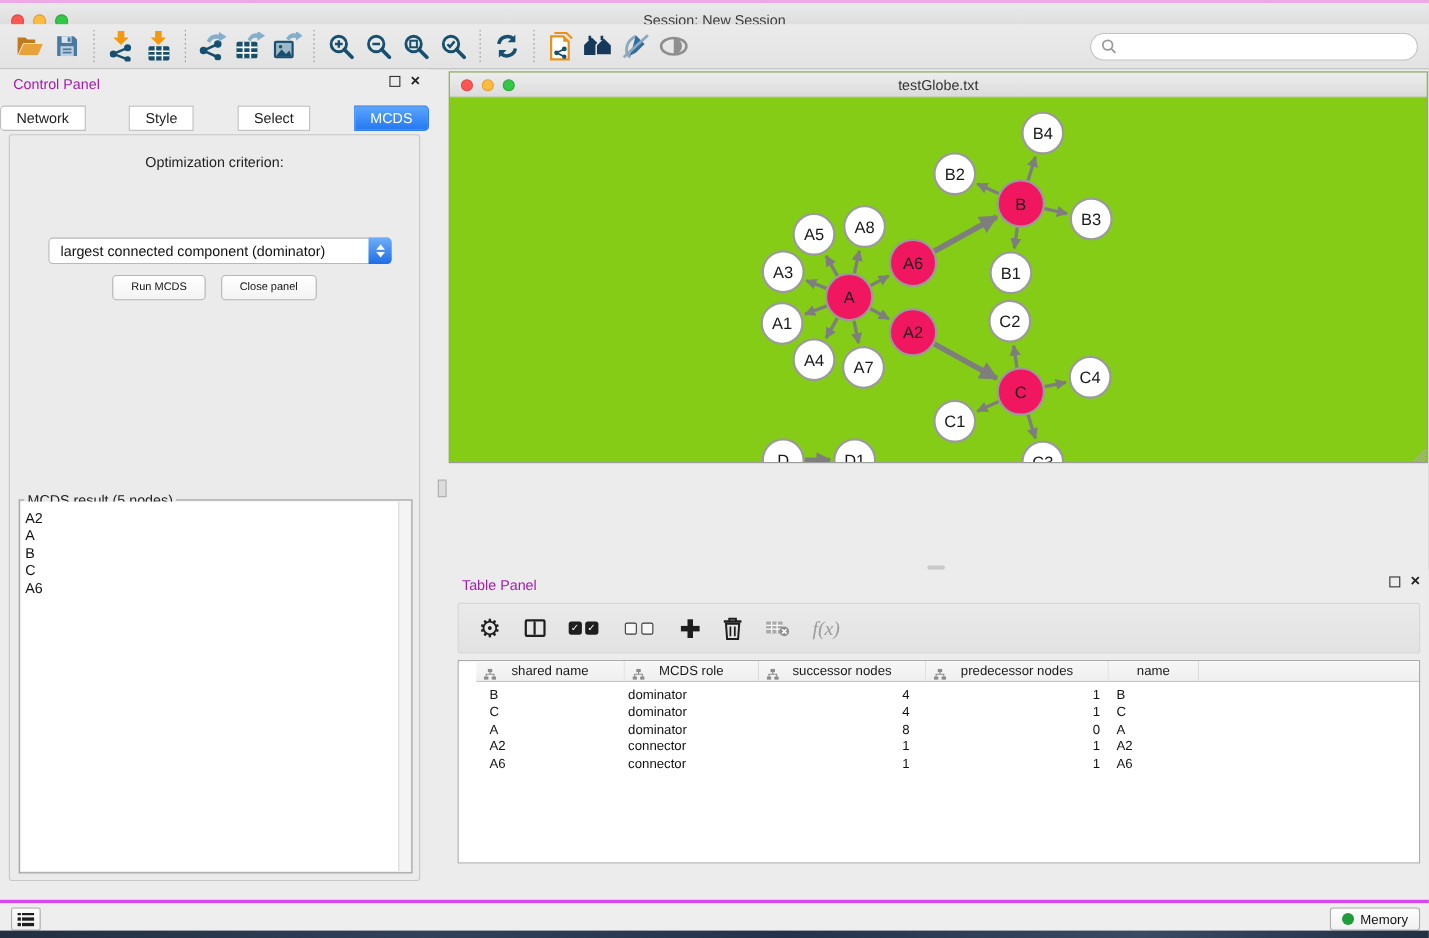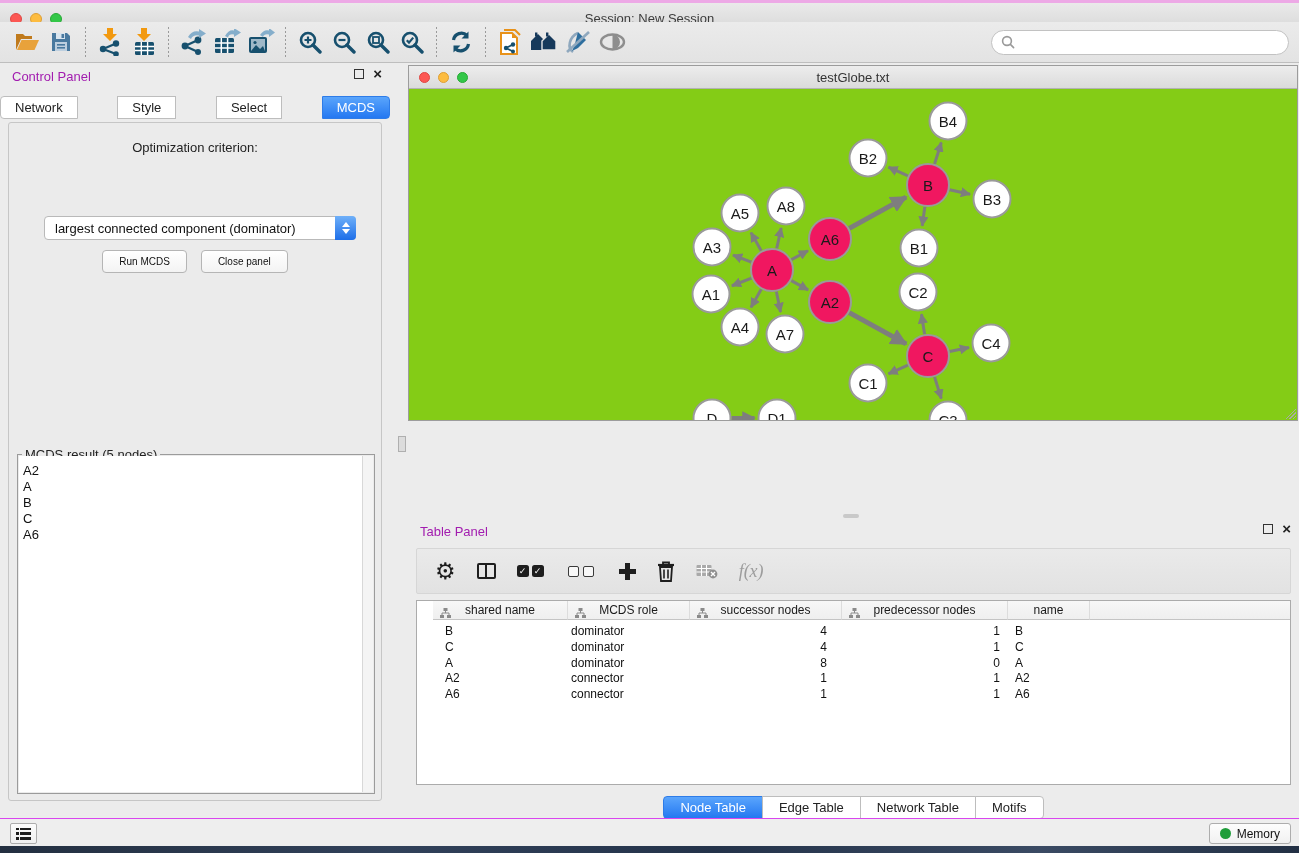--- a/index.html
+++ b/index.html
@@ -118,21 +118,21 @@
   .td.c1 { padding-left:3px; }
   .td.c2 { text-align:right; padding-right:15px; }
   .td.c3 { text-align:right; padding-right:8px; }
   .td.c4 { padding-left:7px; }
 
   .tp-tabs { position:absolute; left:0; top:271px; width:100%; display:flex; justify-content:center; }
   .tp-tabs .seg-tab { padding:3px 16px; }
 
   
   .statusbar { position:absolute; left:0; top:818px; width:1299px; height:28px;
-    background:#EEEEEE; border-top:1px solid #d946ef; }
+    background:#EEEEEE; border-top:3px solid #d946ef; }
   .list-btn { position:absolute; left:10px; top:4px; width:27px; height:21px;
     background:linear-gradient(#FCFCFC,#F0F0F0); border:1px solid #ADADAD; border-radius:2px;
     display:flex; align-items:center; justify-content:center; }
   .list-glyph { width:15px; height:12px; display:flex; flex-direction:column; justify-content:space-between; }
   .list-glyph i { display:block; height:2.6px; background:#1E1E1E; position:relative; margin-left:4px; }
   .list-glyph i::before { content:""; position:absolute; left:-4px; top:0; width:2.6px; height:2.6px; background:#1E1E1E; }
   .memory-btn { position:absolute; right:8px; top:4px; height:21px;
     background:linear-gradient(#FDFDFD,#F1F1F1); border:1px solid #ADADAD; border-radius:3px;
     display:flex; align-items:center; gap:6px; padding:0 10px; font-size:12px; color:#111; }
   .memory-dot { width:11px; height:11px; border-radius:50%; background:#1F9D3A; }
@@ -586,26 +586,20 @@
           <div class="tr tgrid">
             <div class="td c0">A6</div>
             <div class="td c1">connector</div>
             <div class="td c2">1</div>
             <div class="td c3">1</div>
             <div class="td c4">A6</div>
             <div class="td"></div>
           </div>
         </div>
     </div>
-    <div class="tp-tabs seg-tabs" id="tp-tabs">
-        <div class="seg-tab active">Node Table</div>
-        <div class="seg-tab">Edge Table</div>
-        <div class="seg-tab">Network Table</div>
-        <div class="seg-tab">Motifs</div>
-      </div>
   </div>
 
   <div class="statusbar">
     <span class="list-btn">
       <span class="list-glyph">
           <i></i>
           <i></i>
           <i></i>
         </span>
     </span>

